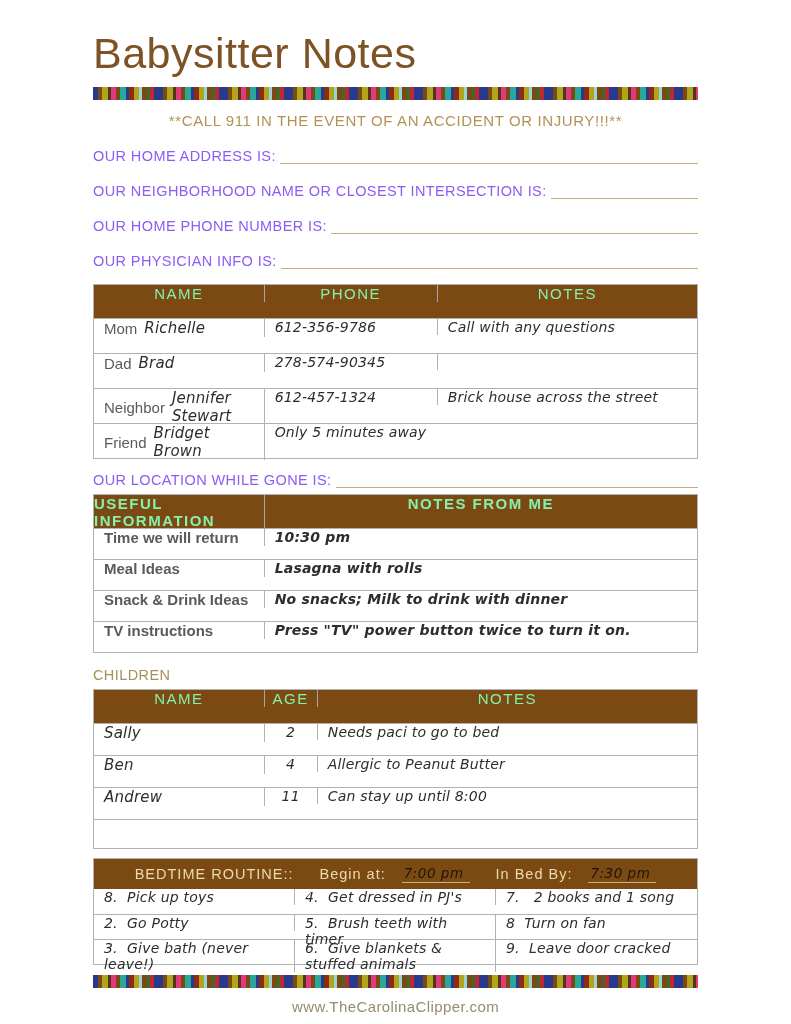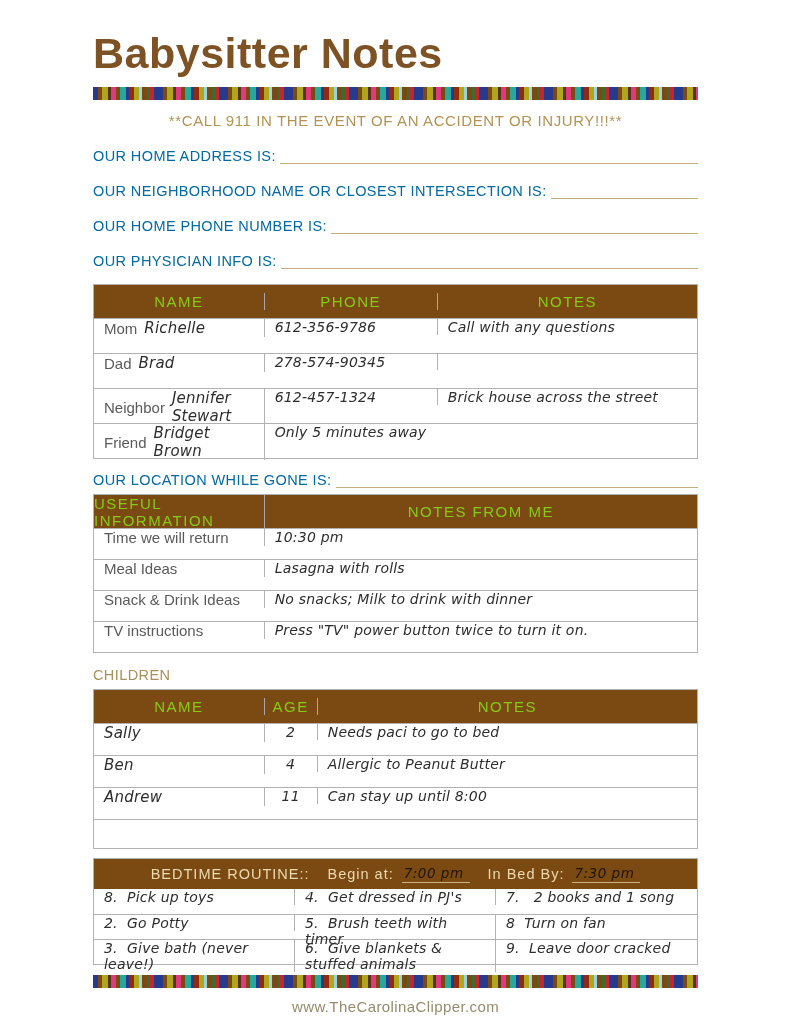--- a/index.html
+++ b/index.html
@@ -5,49 +5,49 @@
   * { margin:0; padding:0; box-sizing:border-box; }
   html,body { background:#ffffff; }
   .page {
     position:relative; width:791px; height:1024px; background:#ffffff;
     font-family:"Liberation Sans", sans-serif; overflow:hidden;
   }
   .content { margin:0 93px; width:605px; }
 
   
   .title {
-    margin-top:30px; font-size:43px; line-height:1.1; font-weight:700;
+    margin-top:30px; font-size:43px; line-height:1.1; font-weight:400;
     color:#7d5224; letter-spacing:0.5px;
   }
 
   
   .stripe {
     height:13px; margin-top:10px;
     background:repeating-linear-gradient(90deg,
       #283a8e 0px 5px, #7a4a12 5px 9px, #b1a51e 9px 15px, #53361a 15px 18px,
       #e03a7c 18px 23px, #7a4a12 23px 27px, #2aa79b 27px 33px, #283a8e 33px 36px,
       #8f2b0e 36px 41px, #b1a51e 41px 46px, #9bd3db 46px 49px, #7a4a12 49px 54px,
       #3c6b2f 54px 57px, #c1272d 57px 61px, #283a8e 61px 65px);
   }
 
   .alert {
     margin-top:12px; text-align:center; color:#b29355; font-size:15px;
     letter-spacing:0.6px;
   }
 
   
   .field { display:flex; align-items:flex-end; margin-top:17px; height:18px; }
-  .field .flabel { color:#0369a1; font-size:14.5px; letter-spacing:0.4px; white-space:nowrap; }
+  .field .flabel { color:#8b5cf6; font-size:14.5px; letter-spacing:0.4px; white-space:nowrap; }
   .field .blank { flex:1; border-bottom:1px solid #c4ad7e; margin-left:4px; height:16px; }
 
   
   .tbl { border:1px solid #b2b2b2; margin-top:15px; }
   .thead {
-    display:flex; height:33px; background:#7b4a12; color:#84cc16;
-    font-size:15px; letter-spacing:1.5px; align-items:center;
+    display:flex; height:33px; background:#7b4a12; color:#86efac;
+    font-size:15px; letter-spacing:1.5px; align-items:flex-start;
   }
   .th { display:flex; align-items:center; justify-content:center; border-right:1px solid #a7a7a7; }
   .th:last-child { border-right:none; }
   .trow { display:flex; border-top:1px solid #b2b2b2; align-items:flex-start; }
   .td { display:flex; align-items:center; padding:0 10px; border-right:1px solid #b2b2b2; }
   .td:last-child { border-right:none; }
 
   
   .c1{width:28.3%;} .c2{width:28.7%;} .c3{width:43%;}
   .i1{width:28.3%;} .i2{width:71.7%;}
@@ -70,21 +70,21 @@
   .center { justify-content:center; text-align:center; }
 
   .section-label {
     margin-top:14px; color:#a8905b; font-size:14.5px; letter-spacing:0.4px;
   }
 
   
   .bedtime { margin-top:9px; border:1px solid #b2b2b2; }
   .bedbar {
     height:30px; background:#7b4a12; display:flex; align-items:center;
-    justify-content:center; gap:8px; color:#ebdaaf; font-size:14.5px;
+    justify-content:center; gap:16px; color:#ebdaaf; font-size:14.5px;
     letter-spacing:1px;
   }
   .bedbar .hand {
     color:#1f1408; font-size:13.5px; letter-spacing:0.5px;
     border-bottom:1px solid #c9b183; padding:0 6px 1px 2px;
   }
   .bedbar .bb-label { margin-left:10px; }
   .step { white-space:pre-wrap; }
 
   .footer-url {
@@ -156,21 +156,21 @@
         </div>
         <div class="td c3 hand">Only 5 minutes away</div>
       </div>
     </div>
 
     <div class="field" style="margin-top:11px;">
       <span class="flabel">OUR LOCATION WHILE GONE IS:</span>
       <span class="blank"></span>
     </div>
 
-    <div class="tbl" style="margin-top:6px;">
+    <div class="tbl" style="margin-top:6px;font-weight:bold;">
       <div class="thead">
         <div class="th i1">USEFUL INFORMATION</div>
         <div class="th i2">NOTES FROM ME</div>
       </div>
       <div class="trow rowi">
         <div class="td i1 plabel">Time we will return</div>
         <div class="td i2 hand">10:30 pm</div>
       </div>
       <div class="trow rowi">
         <div class="td i1 plabel">Meal Ideas</div>

